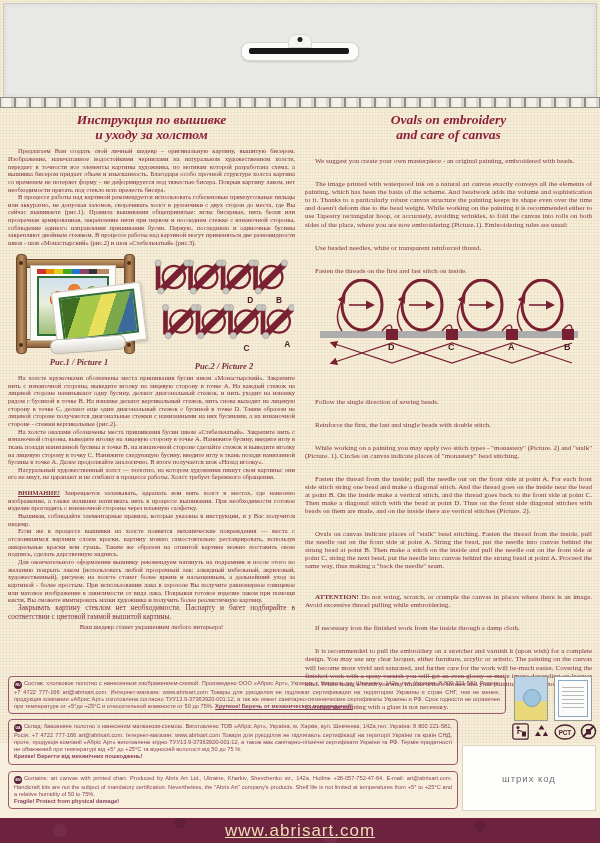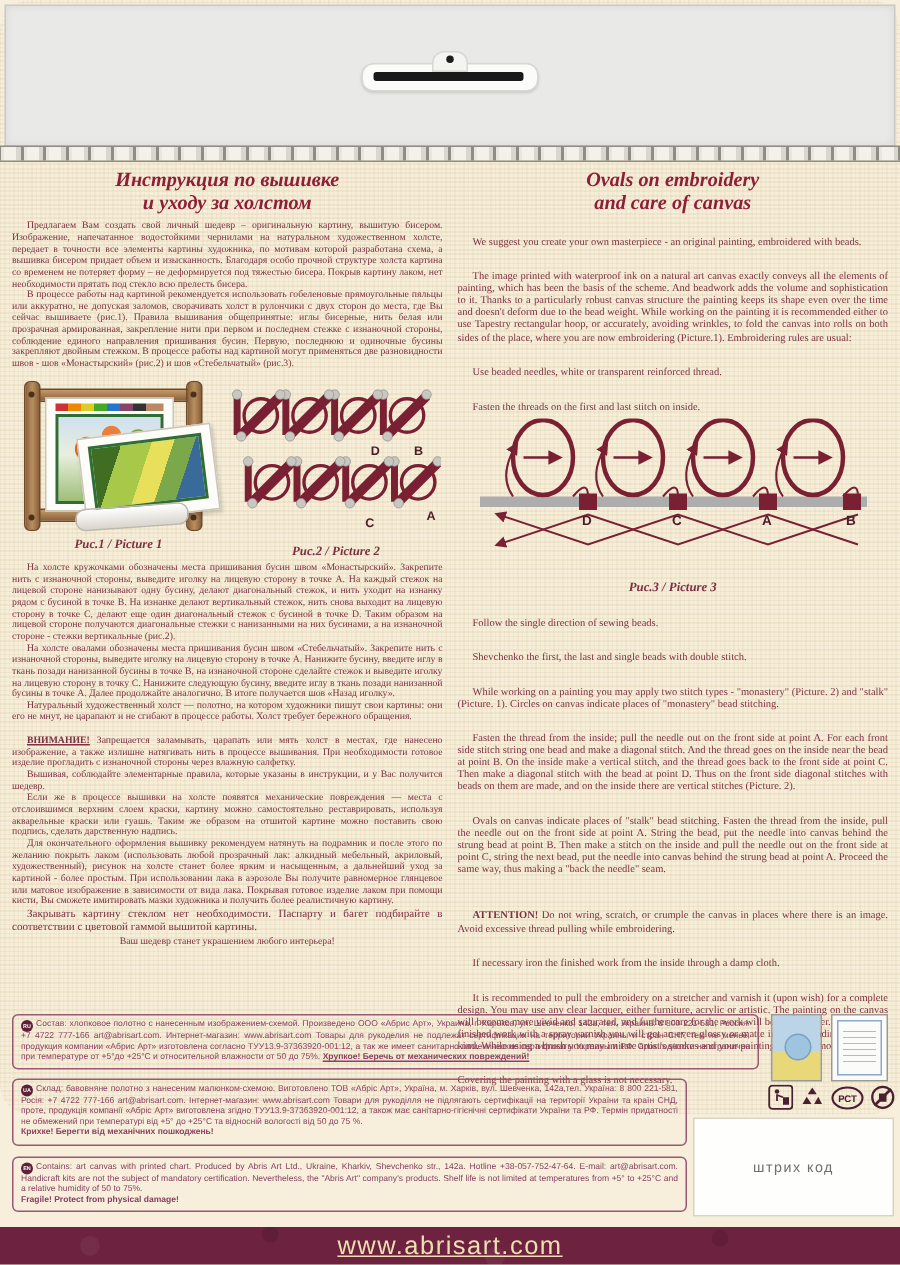--- a/index.html
+++ b/index.html
@@ -3,21 +3,21 @@
 <meta charset="utf-8">
 <style>
   html,body{margin:0;padding:0;}
   body{width:600px;height:843px;overflow:hidden;
        background:#f7efdb;
        font-family:"Liberation Serif", serif;}
   .page{position:relative;width:600px;height:743px;
         background-color:#f6eed9;
         background-image:
           repeating-linear-gradient(0deg, rgba(196,172,130,.14) 0 1px, transparent 1px 3px),
-          repeating-linear-gradient(90deg, rgba(196,172,130,.10) 0 1px, transparent 1px 3px); border-radius: 20px;}
+          repeating-linear-gradient(90deg, rgba(196,172,130,.10) 0 1px, transparent 1px 3px);}
   
   .top-panel{position:absolute;left:3px;top:3px;width:592px;height:93px;
              background:#e9e9e7;border:1px solid #c9c9c5;box-shadow:inset 0 0 6px rgba(0,0,0,.08);}
   .hanger{position:absolute;left:50%;top:38px;transform:translateX(-50%);
           width:116px;height:17px;background:#fbfbf9;border:1px solid #d8d8d2;border-radius:8px;
           box-shadow:0 1px 2px rgba(0,0,0,.15);}
   .hanger::before{content:"";position:absolute;left:50%;top:-9px;transform:translateX(-50%);
           width:22px;height:12px;background:#f4f4f0;border:1px solid #d8d8d2;border-radius:8px 8px 0 0;}
   .hanger::after{content:"";position:absolute;left:50%;top:-6px;transform:translateX(-50%);
           width:5px;height:5px;background:#1d1d1d;border-radius:50%;}
@@ -278,25 +278,24 @@
 
           <g class="dgm" stroke-width="1.3">
             <path d="M258,64 L198,84 L138,64 L78,84 L18,64" marker-end="url(#arr)"></path>
             <path d="M258,84 L198,64 L138,84 L78,64 L18,84" marker-end="url(#arr)"></path>
           </g>
           <text class="ltr" x="74" y="71">D</text>
           <text class="ltr" x="134" y="71">C</text>
           <text class="ltr" x="194" y="71">A</text>
           <text class="ltr" x="250" y="71">B</text>
         </svg>
-        <figcaption>Рис.3 / Picture 3</figcaption>
       </figure>
 
       <p>Follow the single direction of sewing beads.</p>
-      <p>Shevchenko the first, the last and single beads with double stitch.</p>
+      <p>Reinforce the first, the last and single beads with double stitch.</p>
       <p>While working on a painting you may apply two stitch types - "monastery" (Picture. 2) and "stalk" (Picture. 1). Circles on canvas indicate places of "monastery" bead stitching.</p>
       <p>Fasten the thread from the inside; pull the needle out on the front side at point A. For each front side stitch string one bead and make a diagonal stitch. And the thread goes on the inside near the bead at point B. On the inside make a vertical stitch, and the thread goes back to the front side at point C. Then make a diagonal stitch with the bead at point D. Thus on the front side diagonal stitches with beads on them are made, and on the inside there are vertical stitches (Picture. 2).</p>
       <p>Ovals on canvas indicate places of "stalk" bead stitching. Fasten the thread from the inside, pull the needle out on the front side at point A. String the bead, put the needle into canvas behind the strung bead at point B. Then make a stitch on the inside and pull the needle out on the front side at point C, string the next bead, put the needle into canvas behind the strung bead at point A. Proceed the same way, thus making a "back the needle" seam.</p>
       <div class="gap"></div>
       <p><span class="attn" style="text-decoration:none">ATTENTION!</span><span> Do not wring, scratch, or crumple the canvas in places where there is an image. Avoid excessive thread pulling while embroidering.</span></p>
       <p>If necessary iron the finished work from the inside through a damp cloth.</p>
       <p>It is recommended to pull the embroidery on a stretcher and varnish it (upon wish) for a complete design. You may use any clear lacquer, either furniture, acrylic or artistic. The painting on the canvas will become more vivid and saturated, and further care for the work will be-much easier. Covering the finished work with a spray varnish you will get an even glossy or matte image depending on lacquer kind. While using a brush you may imitate artist's strokes and your painting will look more realistic.</p>
       <p class="final-en">Covering the painting with a glass is not necessary.</p>
     </div>
   </div>

